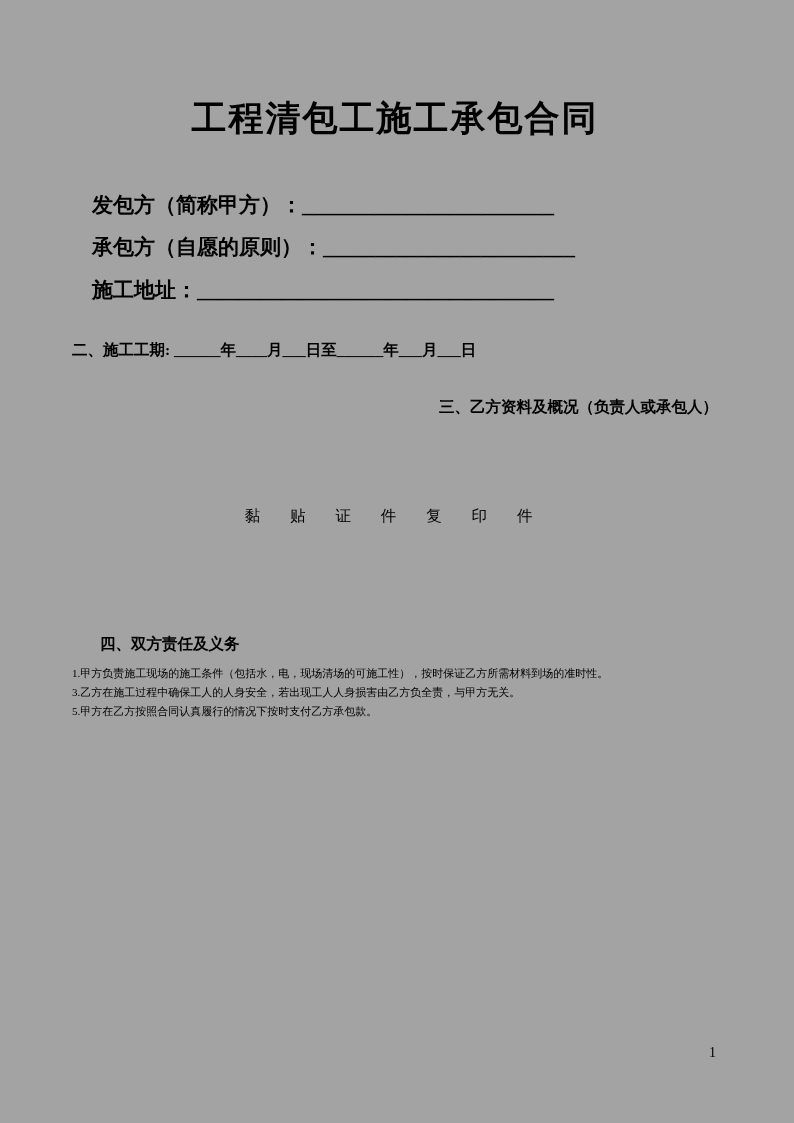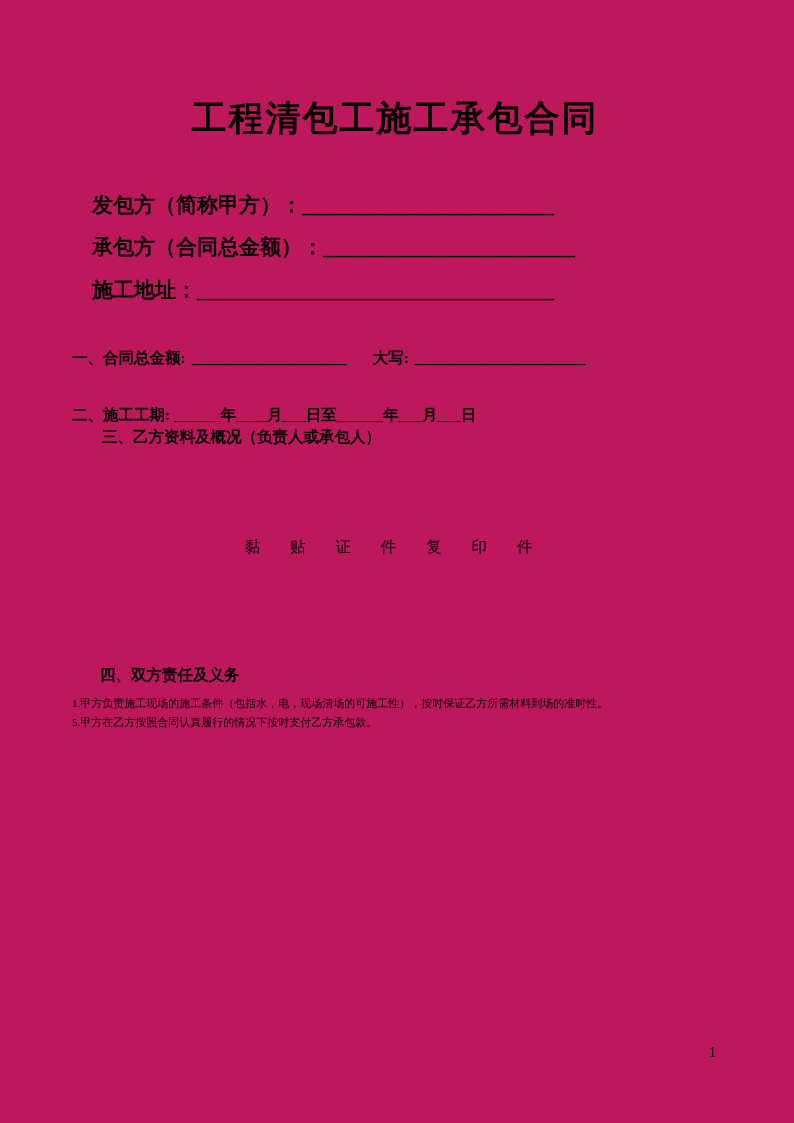--- a/index.html
+++ b/index.html
@@ -5,21 +5,21 @@
   html, body {
     margin: 0;
     padding: 0;
     background: #ffffff;
   }
   .page {
     position: relative;
     width: 794px;
     height: 1123px;
     margin: 0 auto;
-    background: #be185d;
+    background: #a3a3a3;
     box-sizing: border-box;
     padding: 98px 76px 0 72px;
     font-family: "Liberation Serif", "DejaVu Serif", serif;
     color: #000000;
     overflow: hidden;
   }
   .title {
     margin: 0 0 50px 0;
     text-align: center;
     font-size: 35px;
@@ -49,21 +49,21 @@
   .section-line {
     font-size: 15.5px;
     font-weight: bold;
     line-height: 1.45;
     margin: 0;
   }
   .s1 { margin-top: 42px; }
   .s1 .mid { margin-left: 26px; }
   .s1 .blank { margin-left: 6px; }
   .s2 { margin-top: 34px; }
-  .s3 { padding-left: 30px; }
+  .s3 { margin-top: 34px; padding-left: 30px; text-align: right; }
   .paste-line {
     margin-top: 88px;
     text-align: center;
     font-size: 15.5px;
     font-weight: normal;
     letter-spacing: 13px;
   }
   .s4 { margin-top: 106px; padding-left: 28px; }
   .clauses {
     margin-top: 8px;
@@ -82,35 +82,35 @@
 </style>
 </head>
 <body>
 
 <div class="page">
 
   <h1 class="title">工程清包工施工承包合同</h1>
 
   <p class="form-line"><span>发包方（简称甲方）：</span><span class="blank">________________________</span></p>
 
-  <p class="form-line"><span>承包方（合同总金额）：</span><span class="blank">________________________</span></p>
+  <p class="form-line"><span>承包方（自愿的原则）：</span><span class="blank">________________________</span></p>
 
   <p class="form-line"><span>施工地址：</span><span class="blank">__________________________________</span></p>
 
 
-  <p class="section-line s1"><span>一、合同总金额:</span><span class="blank">____________________</span><span class="mid">大写:</span><span class="blank">______________________</span></p>
 
   <p class="section-line s2">二、施工工期: ______年____月___日至______年___月___日</p>
 
   <p class="section-line s3">三、乙方资料及概况（负责人或承包人）</p>
 
   <p class="paste-line">黏 贴 证 件 复 印 件</p>
 
   <p class="section-line s4">四、双方责任及义务</p>
 
   <div class="clauses">
     <p class="clause"><span>1.甲方负责施工现场的施工条件（包括水，电，现场清场的可施工性），按时保证乙方所需材料到场的准时性。</span><b></b><span></span></p>
+    <p class="clause"><span>3.乙方在施工过程中确保工人的人身安全，若出现工人人身损害由乙方负全责，与甲方无关。</span><b></b><span></span></p>
     <p class="clause"><span>5.甲方在乙方按照合同认真履行的情况下按时支付乙方承包款。</span><b></b><span></span></p>
   </div>
 
   <div class="page-number">1</div>
 
 </div>
 
 </body></html>

